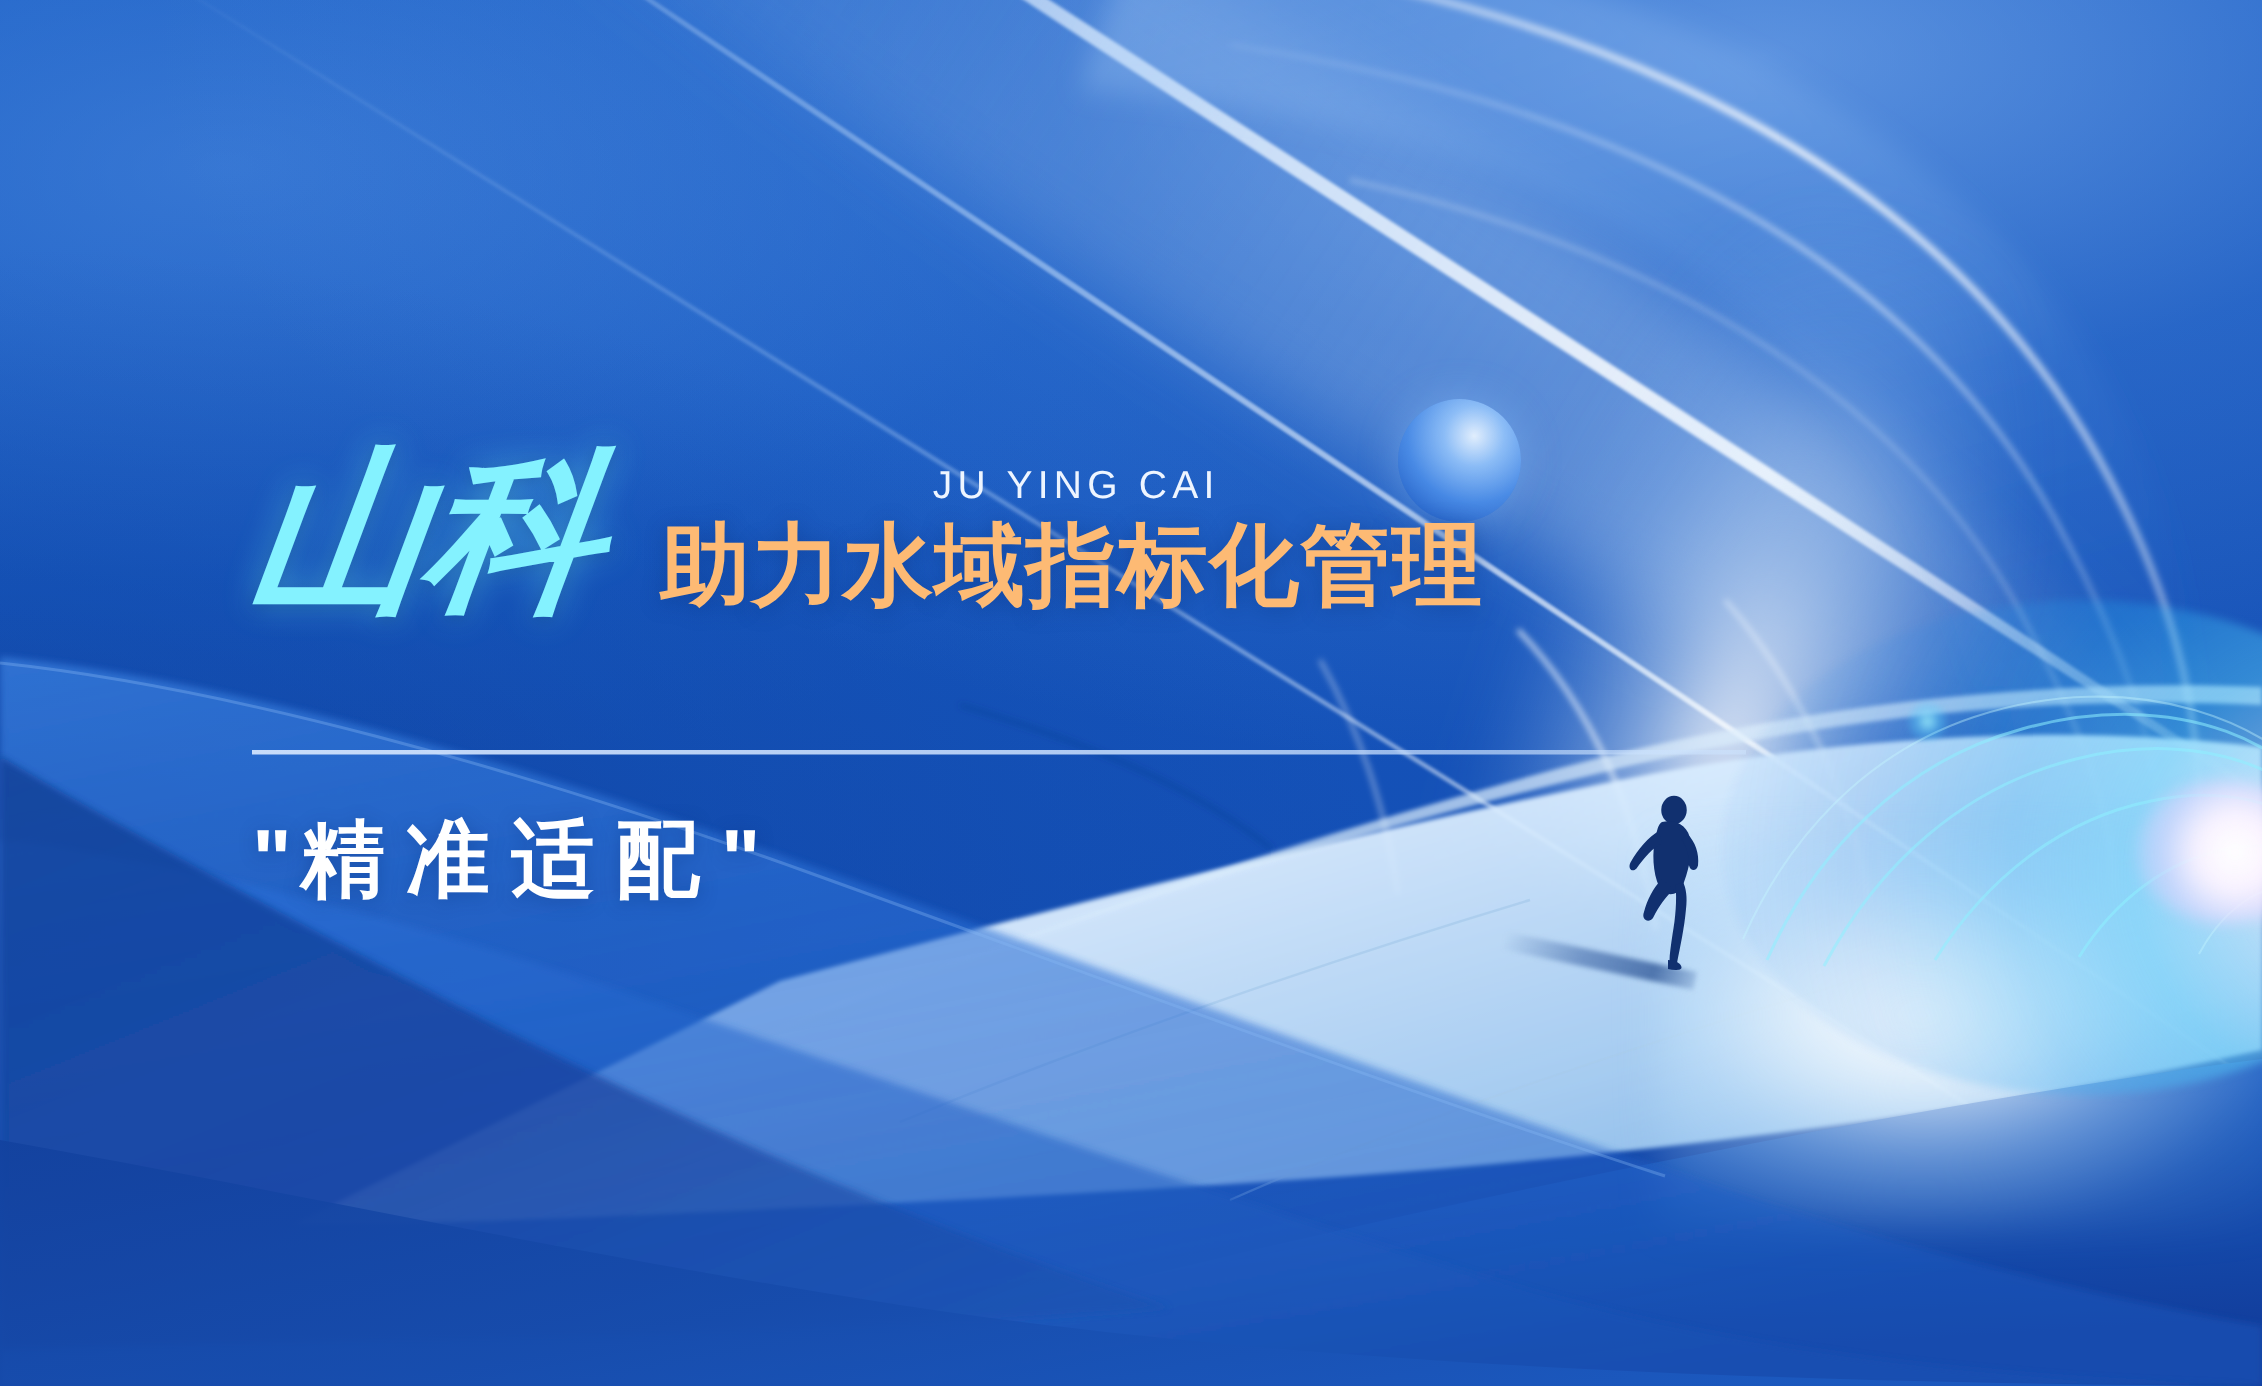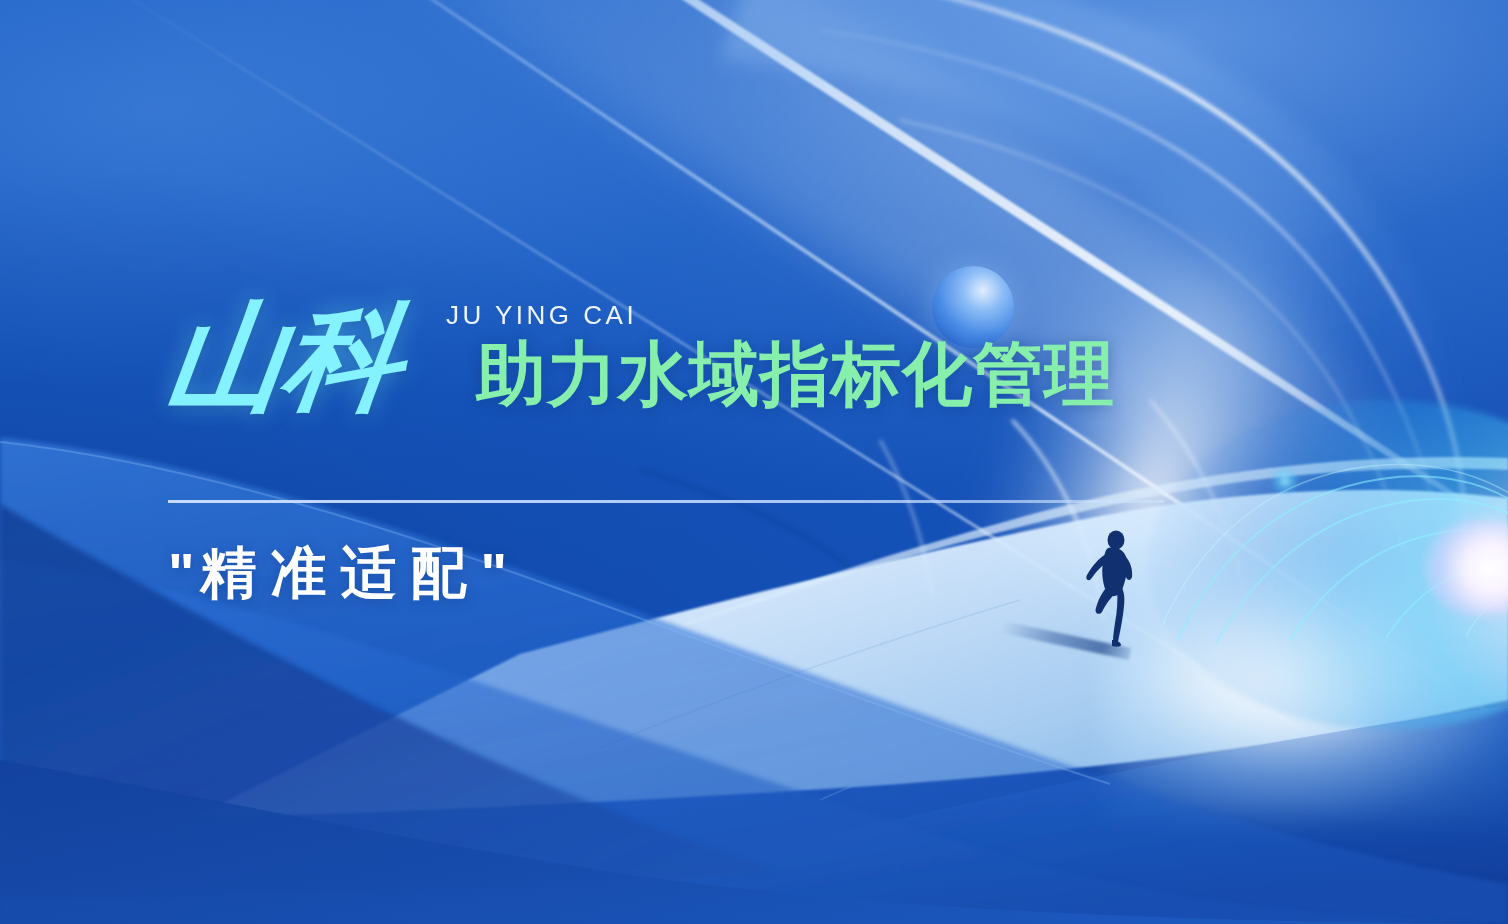--- a/index.html
+++ b/index.html
@@ -164,39 +164,39 @@
     letter-spacing: -2px;
     text-shadow: 0 0 22px rgba(110,235,255,0.45), 0 2px 10px rgba(0,40,110,0.35);
     white-space: nowrap;
     transform: skewX(-7deg);
   }
   #headline-col {
     display: flex;
     flex-direction: column;
     margin-left: 40px;
     padding-bottom: 4px;
+    align-items: center;
   }
   #brand-pinyin {
     font-size: 26px;
     letter-spacing: 3.5px;
     color: #eef5ff;
     font-weight: 400;
     margin-left: 6px;
     margin-bottom: 8px;
     white-space: nowrap;
   }
   #headline {
-    font-size: 70px;
+    font-size: 60px;
     line-height: 1;
     font-weight: 700;
-    color: #86efac;
+    color: #fdba74;
     letter-spacing: 1px;
     white-space: nowrap;
     text-shadow: 0 2px 14px rgba(8,45,120,0.40);
-    margin-left: 36px;
   }
   #divider {
     position: absolute;
     left: 168px; top: 500px;
     width: 996px; height: 3px;
     background: linear-gradient(90deg, rgba(208,226,252,0.95) 0%, rgba(200,222,252,0.85) 62%, rgba(205,228,255,0.55) 100%);
   }
   #tagline {
     position: absolute;
     left: 168px; top: 536px;

